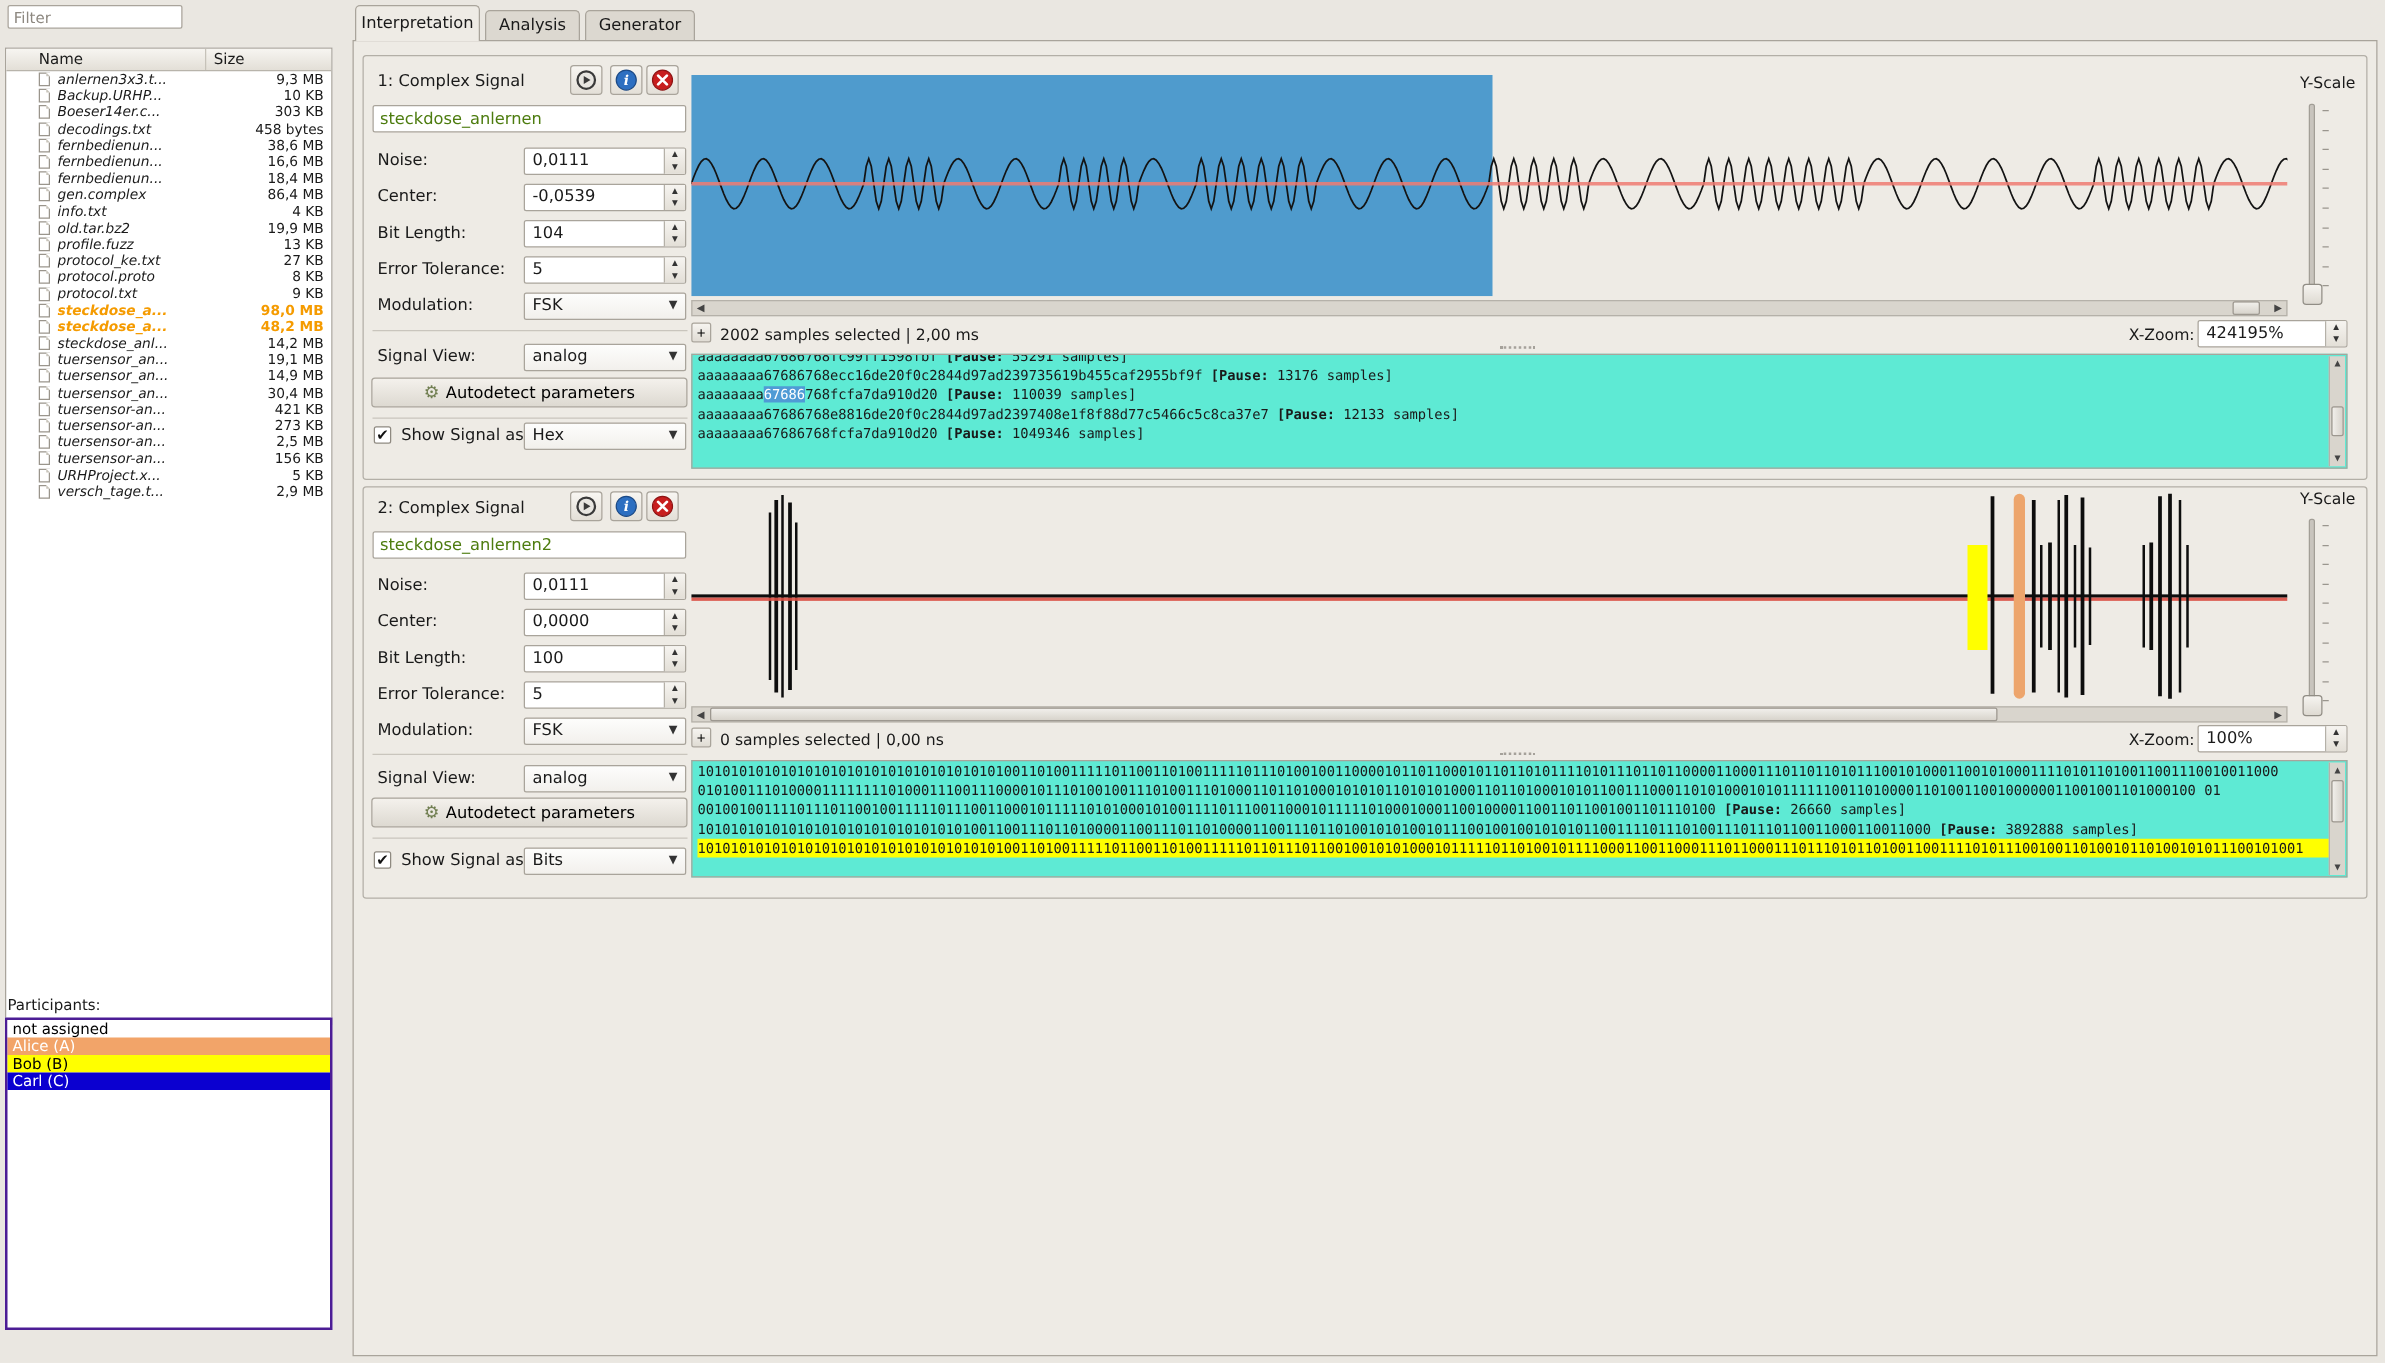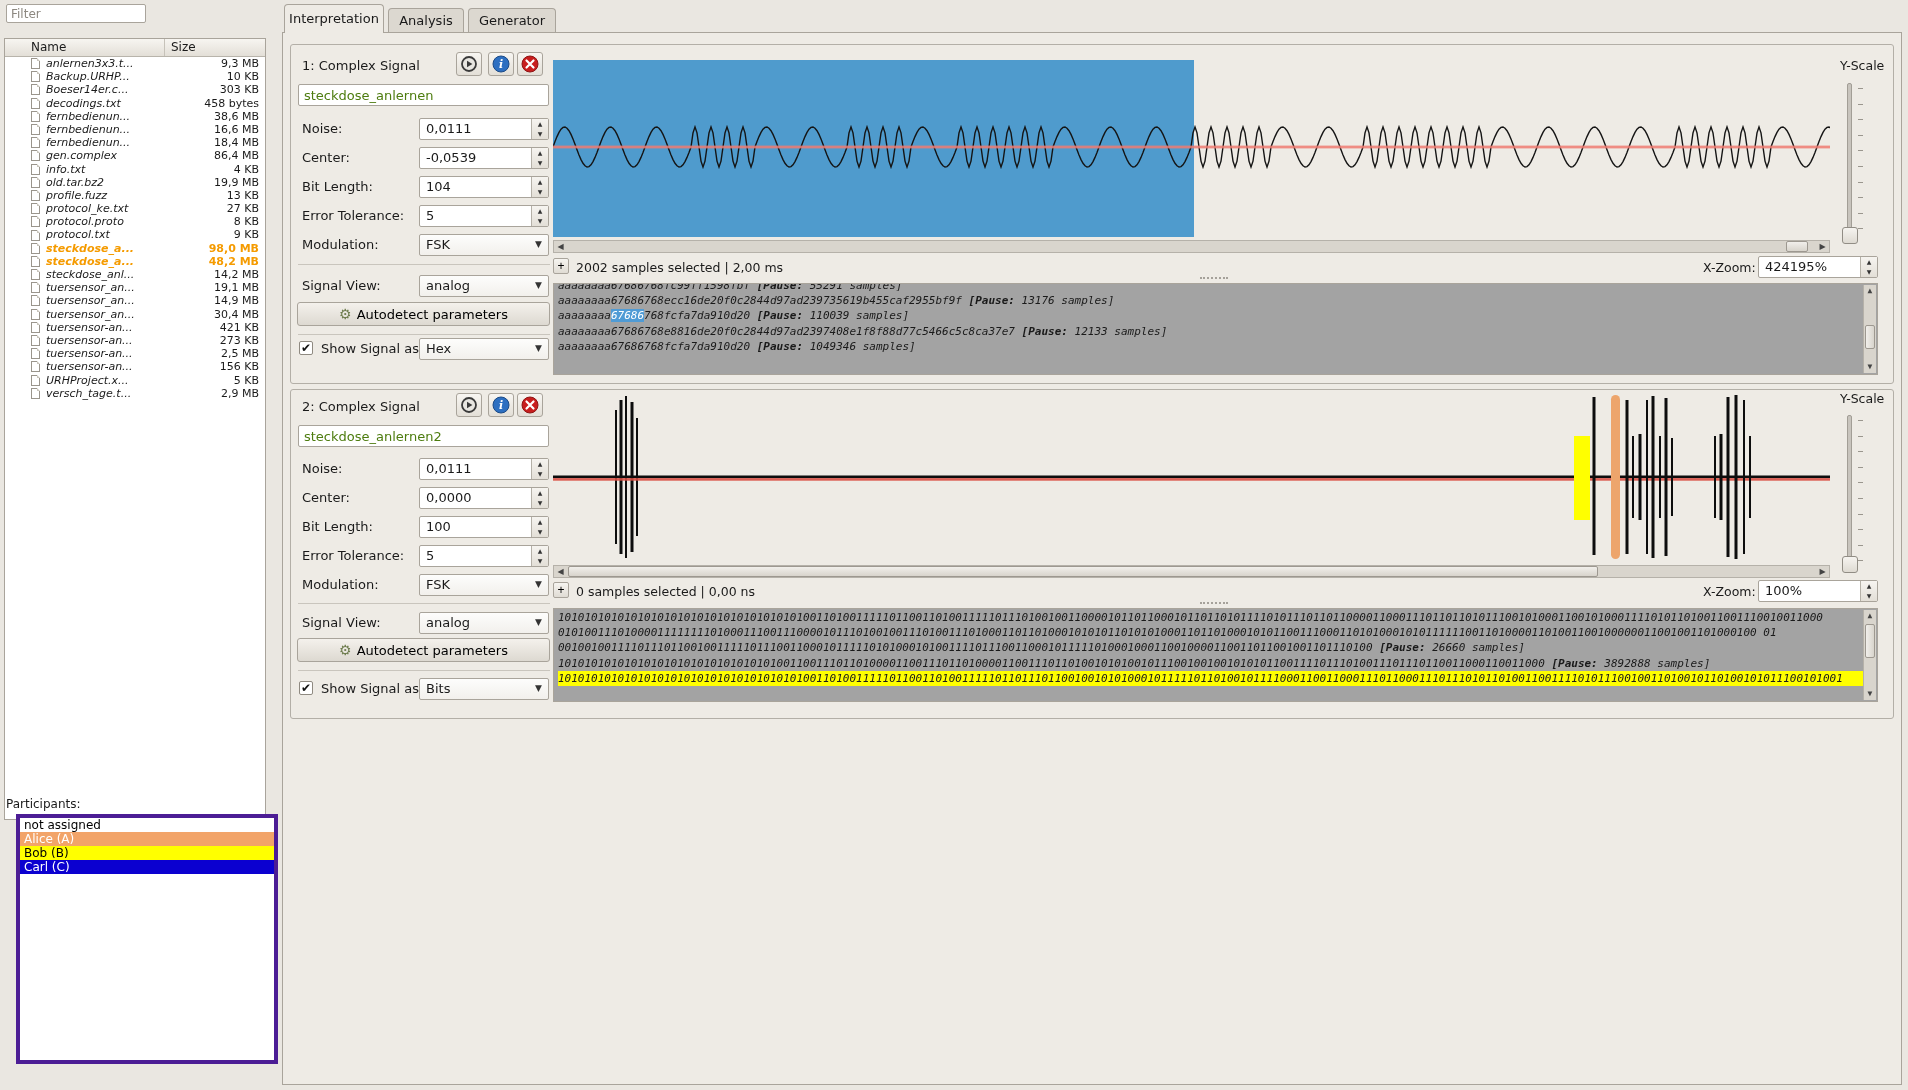--- a/index.html
+++ b/index.html
@@ -19,21 +19,21 @@
   .ft-body{font-size:11px;}
   .frow{display:flex;height:13.2px;line-height:13.2px;align-items:center;}
   .ficon{width:9px;height:11px;background:#fff;border:1px solid #9a958c;margin-left:26px;margin-right:6px;
     position:relative;flex:0 0 auto;}
   .ficon:after{content:"";position:absolute;right:-1px;top:-1px;width:0;height:0;
     border-left:3px solid #c9c5bc;border-top:3px solid #fff;}
   .fname{flex:1;white-space:nowrap;overflow:hidden;font-style:italic;}
   .fsize{width:86px;text-align:right;padding-right:6px;white-space:nowrap;}
   .frow.hl .fname,.frow.hl .fsize{color:#f59b00;font-weight:bold;}
   .participants-label{left:6px;top:797px;font-size:12px;}
-  .participants-list{left:16px;top:814px;width:262px;height:250px;background:#fff;border:4px solid #4c1d95;}
+  .participants-list{left:4px;top:814px;width:262px;height:250px;background:#fff;border:2px solid #4c1d95;}
   .prow{height:14px;line-height:14px;padding-left:4px;font-size:12px;white-space:nowrap;}
 
   
   .tab{position:absolute;border:1px solid #a9a49b;border-bottom:none;border-radius:4px 4px 0 0;
     text-align:center;font-size:13px;background:#dcd8d0;}
   .tab.active{background:#eeebe5;z-index:3;}
   .tabframe{left:282px;top:32px;width:1620px;height:1053px;background:#eeebe5;border:1px solid #a9a49b;}
 
   
   .sframe{border:1px solid #b3afa7;border-radius:3px;}
@@ -69,22 +69,22 @@
 
   .status-text{font-size:12.5px;white-space:nowrap;}
   .plus-btn{width:16px;height:16px;border:1px solid #a9a49b;border-radius:2px;background:linear-gradient(#f6f4f0,#e0dcd4);
     font-size:12px;line-height:13px;text-align:center;padding:0;}
   .yscale-label{font-size:12.5px;}
   .groove{width:5px;background:#c8c4bd;border:1px solid #a29e96;border-radius:2px;}
   .yhandle{width:16px;height:17px;background:linear-gradient(#f6f4f0,#dedad2);border:1px solid #918d85;border-radius:3px;}
   .ticks span{display:block;width:5px;height:1px;background:#9a968e;margin-bottom:14.6px;}
 
   
-  .txtarea{background:#a3a3a3;border:1px solid #a9a49b;overflow:hidden;
-    font-family:"DejaVu Sans Mono","Liberation Mono",monospace;font-size:11px;line-height:15.2px;white-space:nowrap;font-style:italic;}
+  .txtarea{background:#5eead4;border:1px solid #a9a49b;overflow:hidden;
+    font-family:"DejaVu Sans Mono","Liberation Mono",monospace;font-size:11px;line-height:15.2px;white-space:nowrap;}
   .txtarea .inner{padding:1px 4px;}
   .line{height:15.2px;}
   .line .sel{background:#4f9bd5;color:#fff;}
   .line.yellow{background:#ffff00;}
   .pause b{font-weight:bold;}
   .splitdots{height:3px;border-top:2px dotted #a5a19a;}
 </style>
 </head>
 <body>
 

